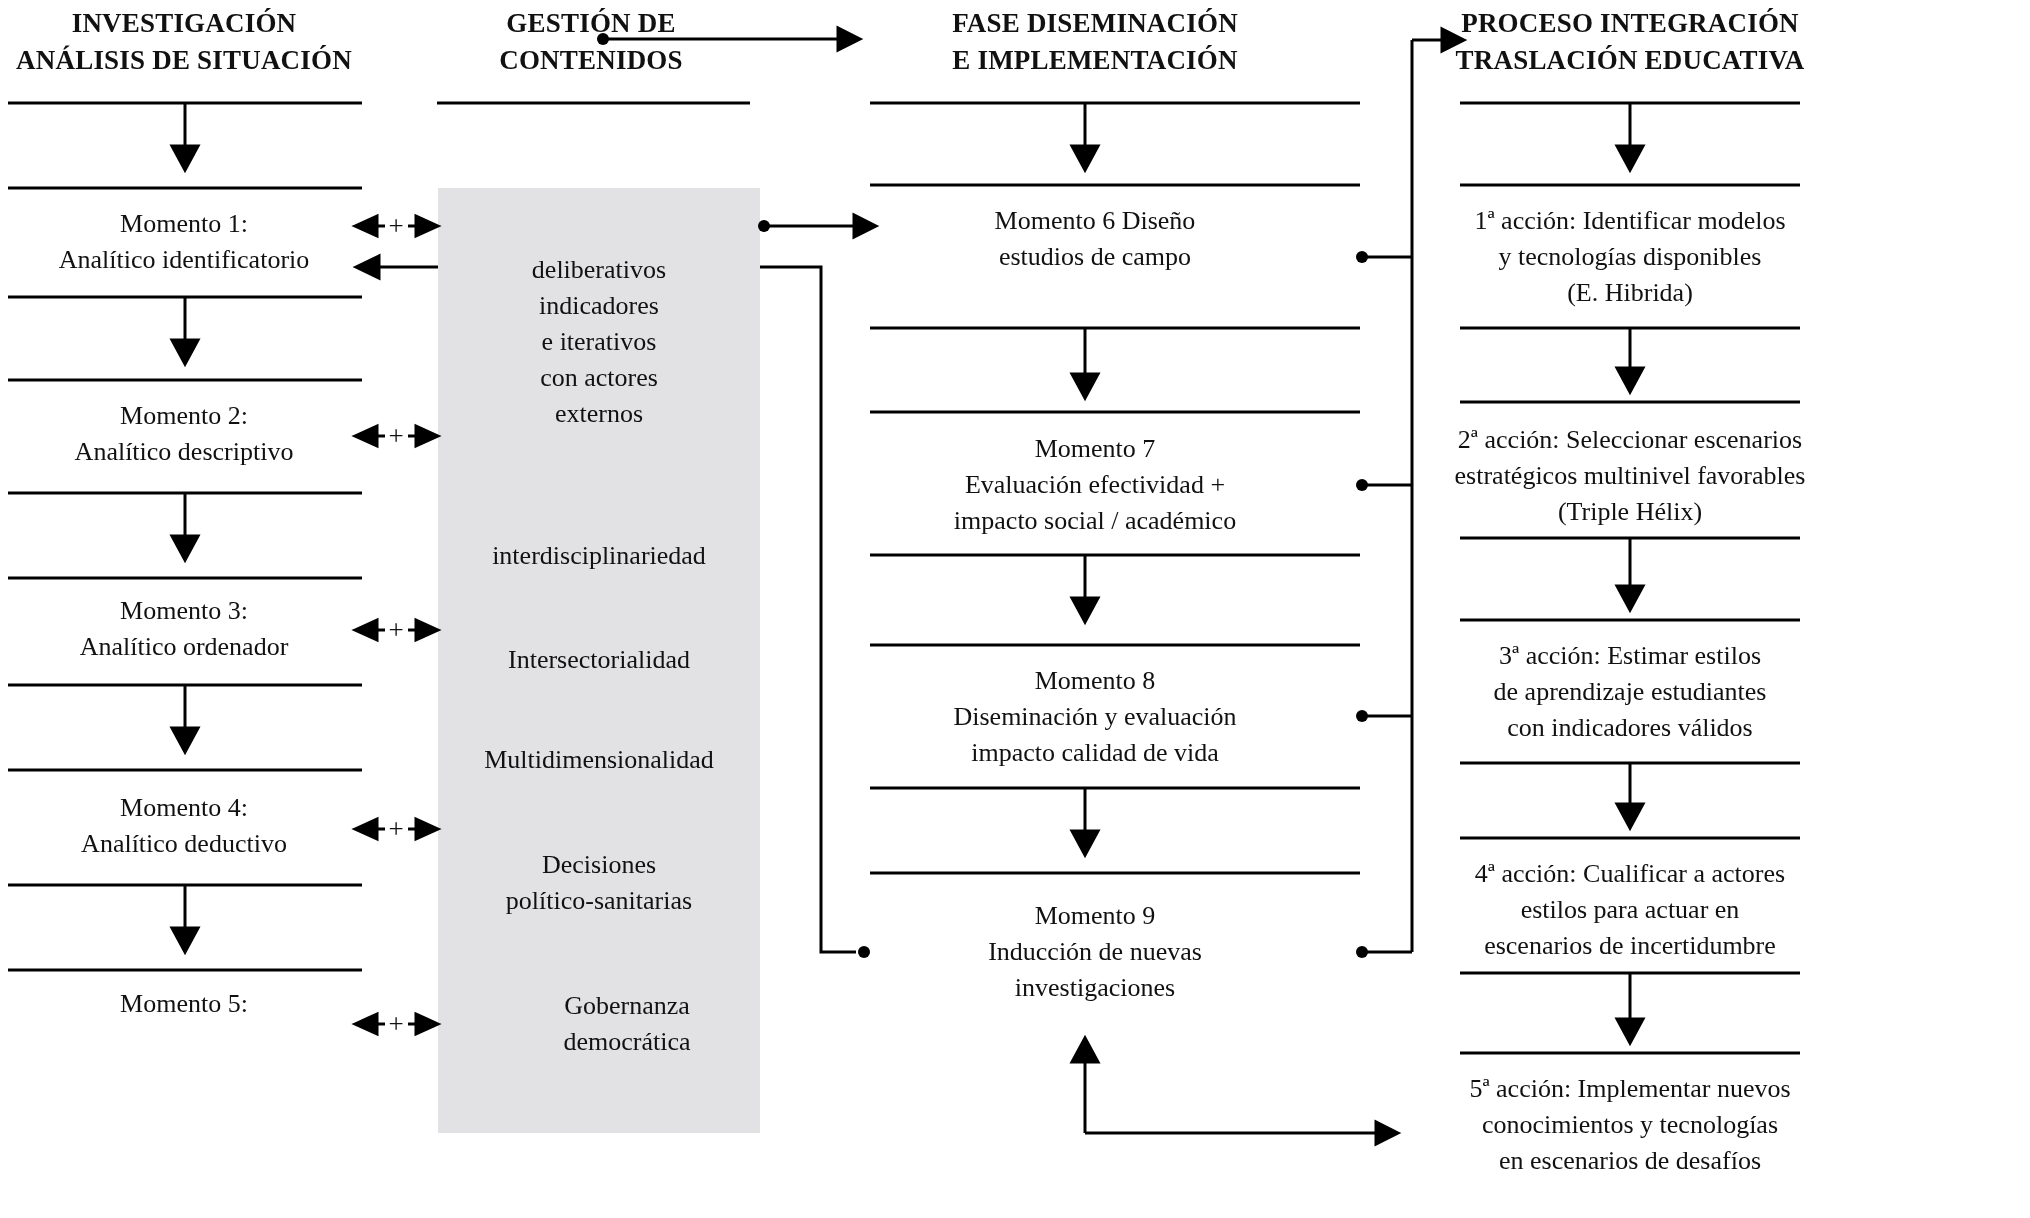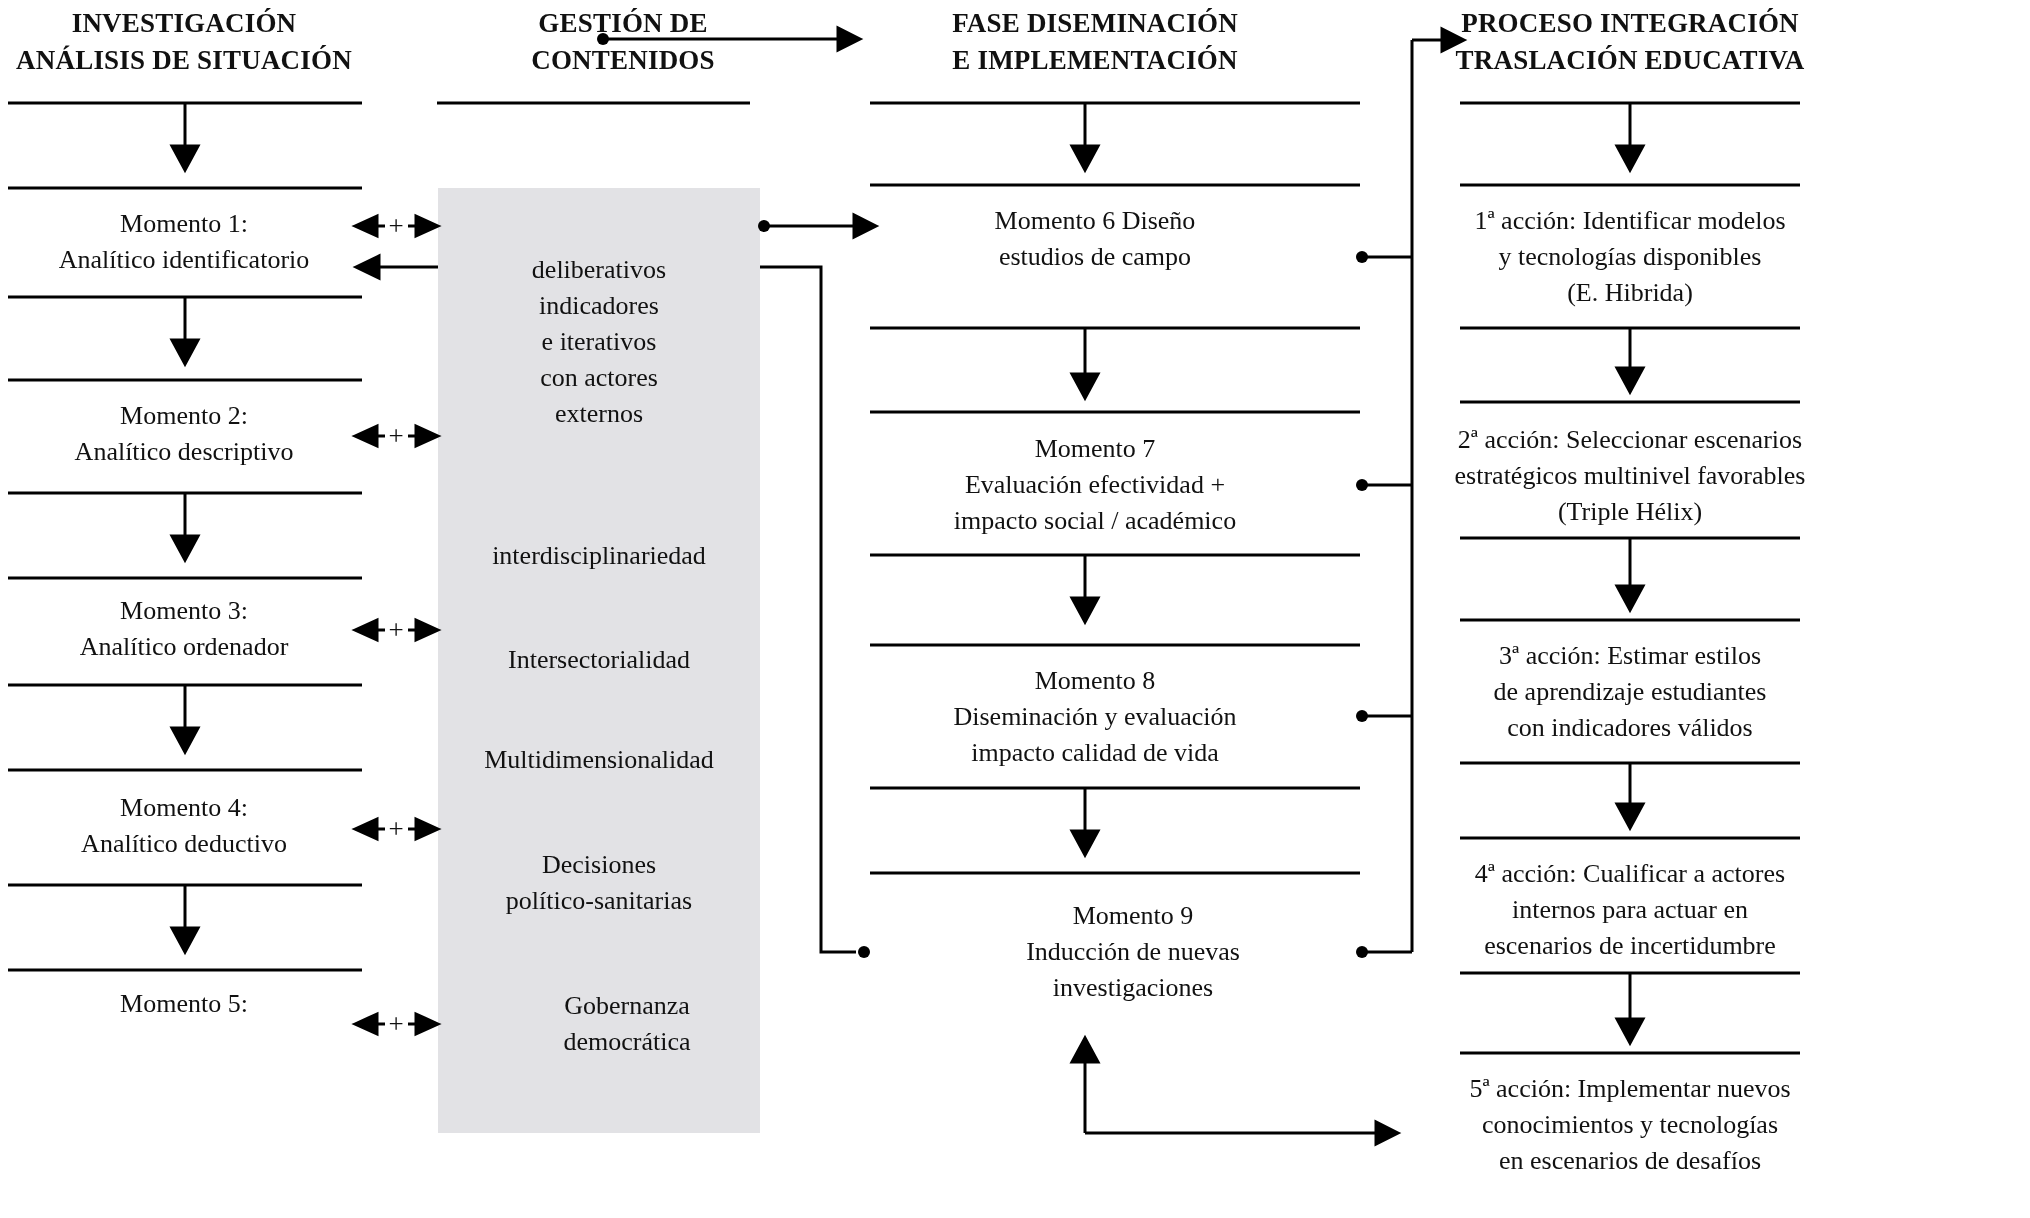--- a/index.html
+++ b/index.html
@@ -194,21 +194,21 @@
   <div class="txt" style="left:8px;top:986px;width:352px">
     <div>Momento 5:</div>
   </div>
 
   <div class="plus" style="left:381px;top:206px">+</div>
   <div class="plus" style="left:381px;top:416px">+</div>
   <div class="plus" style="left:381px;top:610px">+</div>
   <div class="plus" style="left:381px;top:809px">+</div>
   <div class="plus" style="left:381px;top:1004px">+</div>
 
-  <div class="txt hdr" style="left:462px;top:5px;width:322px">
+  <div class="txt hdr" style="left:430px;top:5px;width:322px">
     <div>GESTIÓN DE</div>
     <div>CONTENIDOS</div>
   </div>
 
   <div class="txt" style="left:438px;top:252px;width:322px">
     <div>deliberativos</div>
     <div>indicadores</div>
     <div>e iterativos</div>
     <div>con actores</div>
     <div>externos</div>
@@ -237,21 +237,21 @@
   <div class="txt" style="left:870px;top:431px;width:450px">
     <div>Momento 7</div>
     <div>Evaluación efectividad +</div>
     <div>impacto social / académico</div>
   </div>
   <div class="txt" style="left:870px;top:663px;width:450px">
     <div>Momento 8</div>
     <div>Diseminación y evaluación</div>
     <div>impacto calidad de vida</div>
   </div>
-  <div class="txt" style="left:908px;top:898px;width:450px">
+  <div class="txt" style="left:870px;top:898px;width:450px">
     <div>Momento 9</div>
     <div>Inducción de nuevas</div>
     <div>investigaciones</div>
   </div>
 
   <div class="txt hdr" style="left:1430px;top:5px;width:400px">
     <div>PROCESO INTEGRACIÓN</div>
     <div>TRASLACIÓN EDUCATIVA</div>
   </div>
 
@@ -265,21 +265,21 @@
     <div>estratégicos multinivel favorables</div>
     <div>(Triple Hélix)</div>
   </div>
   <div class="txt" style="left:1430px;top:638px;width:400px">
     <div>3ª acción: Estimar estilos</div>
     <div>de aprendizaje estudiantes</div>
     <div>con indicadores válidos</div>
   </div>
   <div class="txt" style="left:1430px;top:856px;width:400px">
     <div>4ª acción: Cualificar a actores</div>
-    <div>internos para actuar en</div>
+    <div>estilos para actuar en</div>
     <div>escenarios de incertidumbre</div>
   </div>
   <div class="txt" style="left:1430px;top:1071px;width:400px">
     <div>5ª acción: Implementar nuevos</div>
     <div>conocimientos y tecnologías</div>
     <div>en escenarios de desafíos</div>
   </div>
 
 </div>
 

